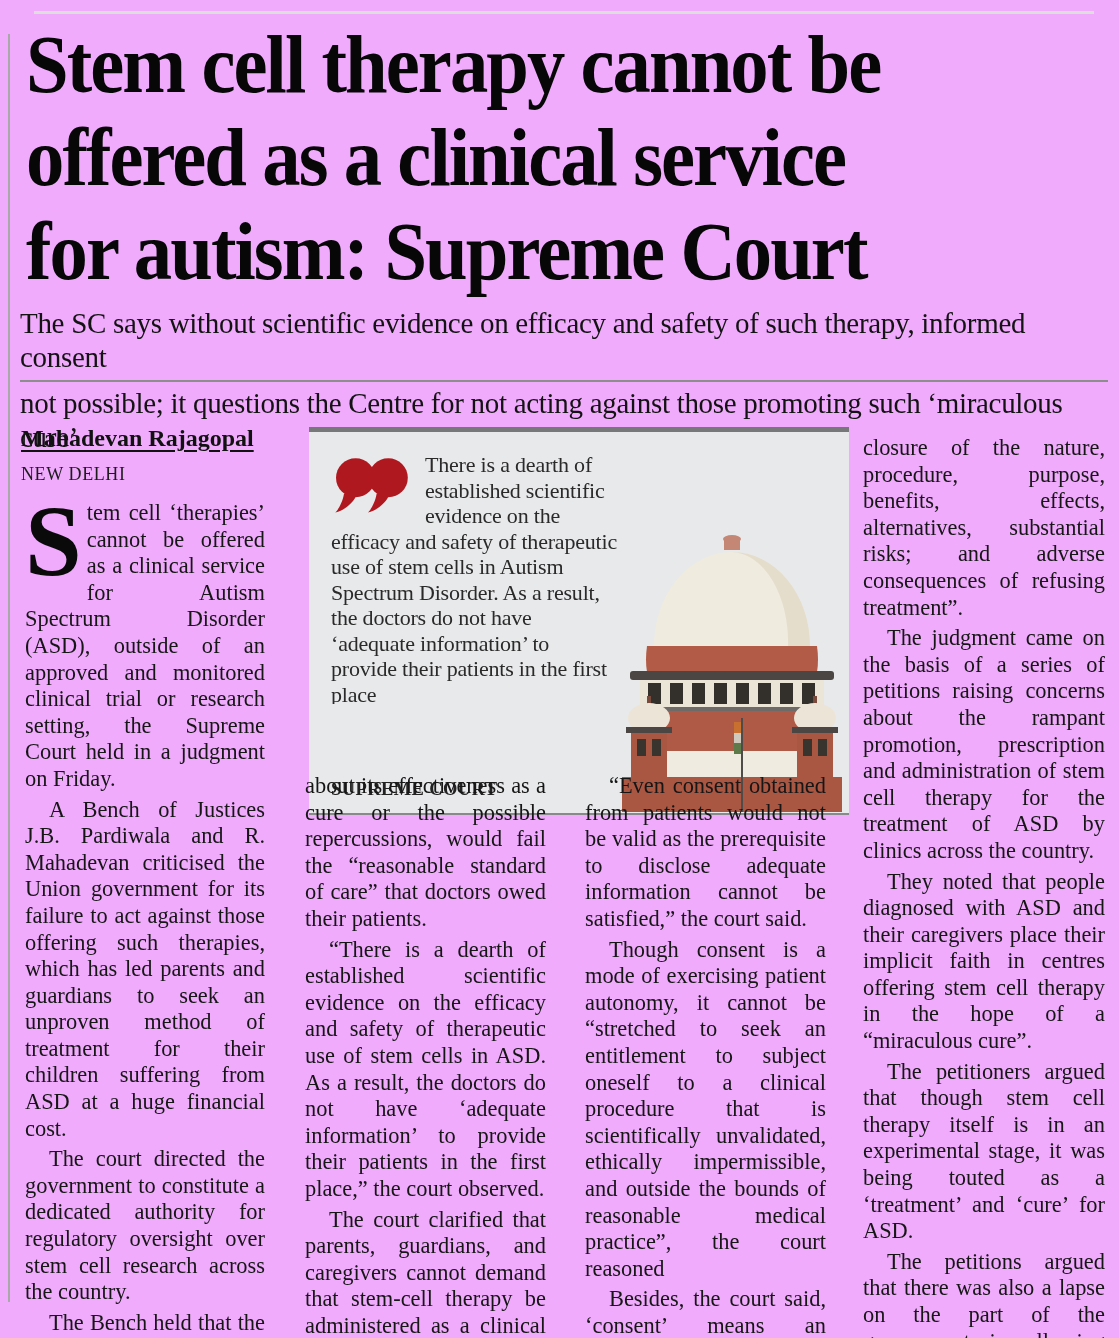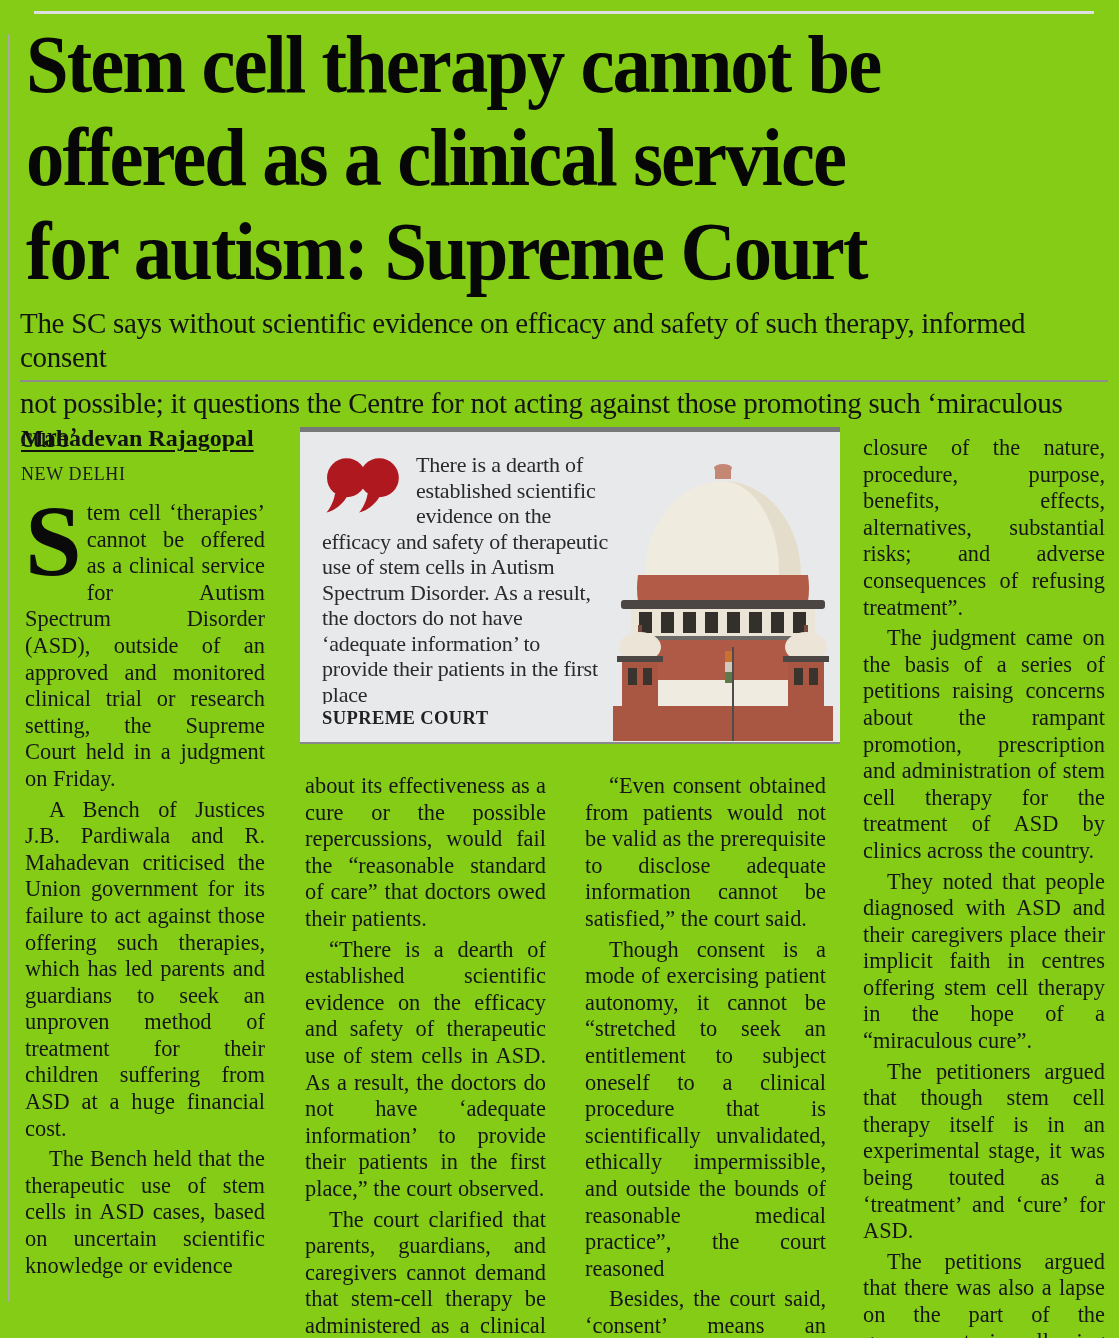--- a/index.html
+++ b/index.html
@@ -1,20 +1,20 @@
 <!DOCTYPE html>
 <html><head>
 <meta charset="utf-8">
 <style>
   html,body{margin:0;padding:0;background:#ffffff;}
   .page{
     position:relative;
     width:1119px;height:1338px;
     margin:0 auto;
-    background:#84cc16;
+    background:#f0abfc;
     font-family:"Liberation Serif", serif;
     color:#141414;
     overflow:hidden;
   }
   .top-hairline{position:absolute;left:34px;top:11px;width:1060px;height:3px;background:#dedede;}
   .left-rule{position:absolute;left:8px;top:34px;width:2px;height:1268px;background:#a8a8a8;}
 
   .headline{
     position:absolute;left:26px;top:18px;width:1050px;
     font-weight:bold;color:#070707;
@@ -43,21 +43,21 @@
   .col-3{left:581px;top:344px;width:249px;}
   .col-4{left:859px;top:6px;width:250px;}
 
   .dropcap{
     float:left;font-weight:bold;color:#0a0a0a;
     font-size:102px;line-height:79px;
     padding:2px 7px 0 0;letter-spacing:-2px;
   }
 
   .quote-box{
-    position:absolute;left:300px;top:2px;width:540px;height:317px;
+    position:absolute;left:309px;top:2px;width:540px;height:388px;
     background:#e8e9eb;
     border-top:5px solid #77787a;
     border-bottom:2px solid #89898b;
     box-sizing:border-box;
     overflow:hidden;
   }
   .quote-inner{position:absolute;left:22px;top:20px;width:288px;max-height:252px;overflow:hidden;}
   .quote-icon{float:left;width:84px;height:58px;margin:4px 10px 2px 0;}
   .quote-text{font-size:22px;line-height:25.5px;color:#2a2a2a;letter-spacing:-0.2px;}
   .quote-attr{
@@ -154,20 +154,21 @@
         </svg>
         <span class="quote-text">There is a dearth of established scientific evidence on the efficacy and safety of therapeutic use of stem cells in Autism Spectrum Disorder. As a result, the doctors do not have ‘adequate information’ to provide their patients in the first place</span>
       </div>
       <div class="quote-attr">SUPREME COURT</div>
     </div>
 
     <div class="col col-1">
       <p class="lead"><span class="dropcap">S</span><span>tem cell ‘therapies’ cannot be offered as a clinical service for Autism Spectrum Disorder (ASD), outside of an approved and monitored clinical trial or research setting, the Supreme Court held in a judgment on Friday.</span></p>
       <div>
           <p>A Bench of Justices J.B. Pardiwala and R. Mahadevan criticised the Union government for its failure to act against those offering such therapies, which has led parents and guardians to seek an unproven method of treatment for their children suffering from ASD at a huge financial cost.</p>
+          <p>The court directed the government to constitute a dedicated authority for regulatory oversight over stem cell research across the country.</p>
           <p>The Bench held that the therapeutic use of stem cells in ASD cases, based on uncertain scientific knowledge or evidence</p>
         </div>
     </div>
 
     <div class="col col-2">
       <p class="lead">about its effectiveness as a cure or the possible repercussions, would fail the “reasonable standard of care” that doctors owed their patients.</p>
       <div>
           <p>“There is a dearth of established scientific evidence on the efficacy and safety of therapeutic use of stem cells in ASD. As a result, the doctors do not have ‘adequate information’ to provide their patients in the first place,” the court observed.</p>
           <p>The court clarified that parents, guardians, and caregivers cannot demand that stem-cell therapy be administered as a clinical service.</p>
         </div>

